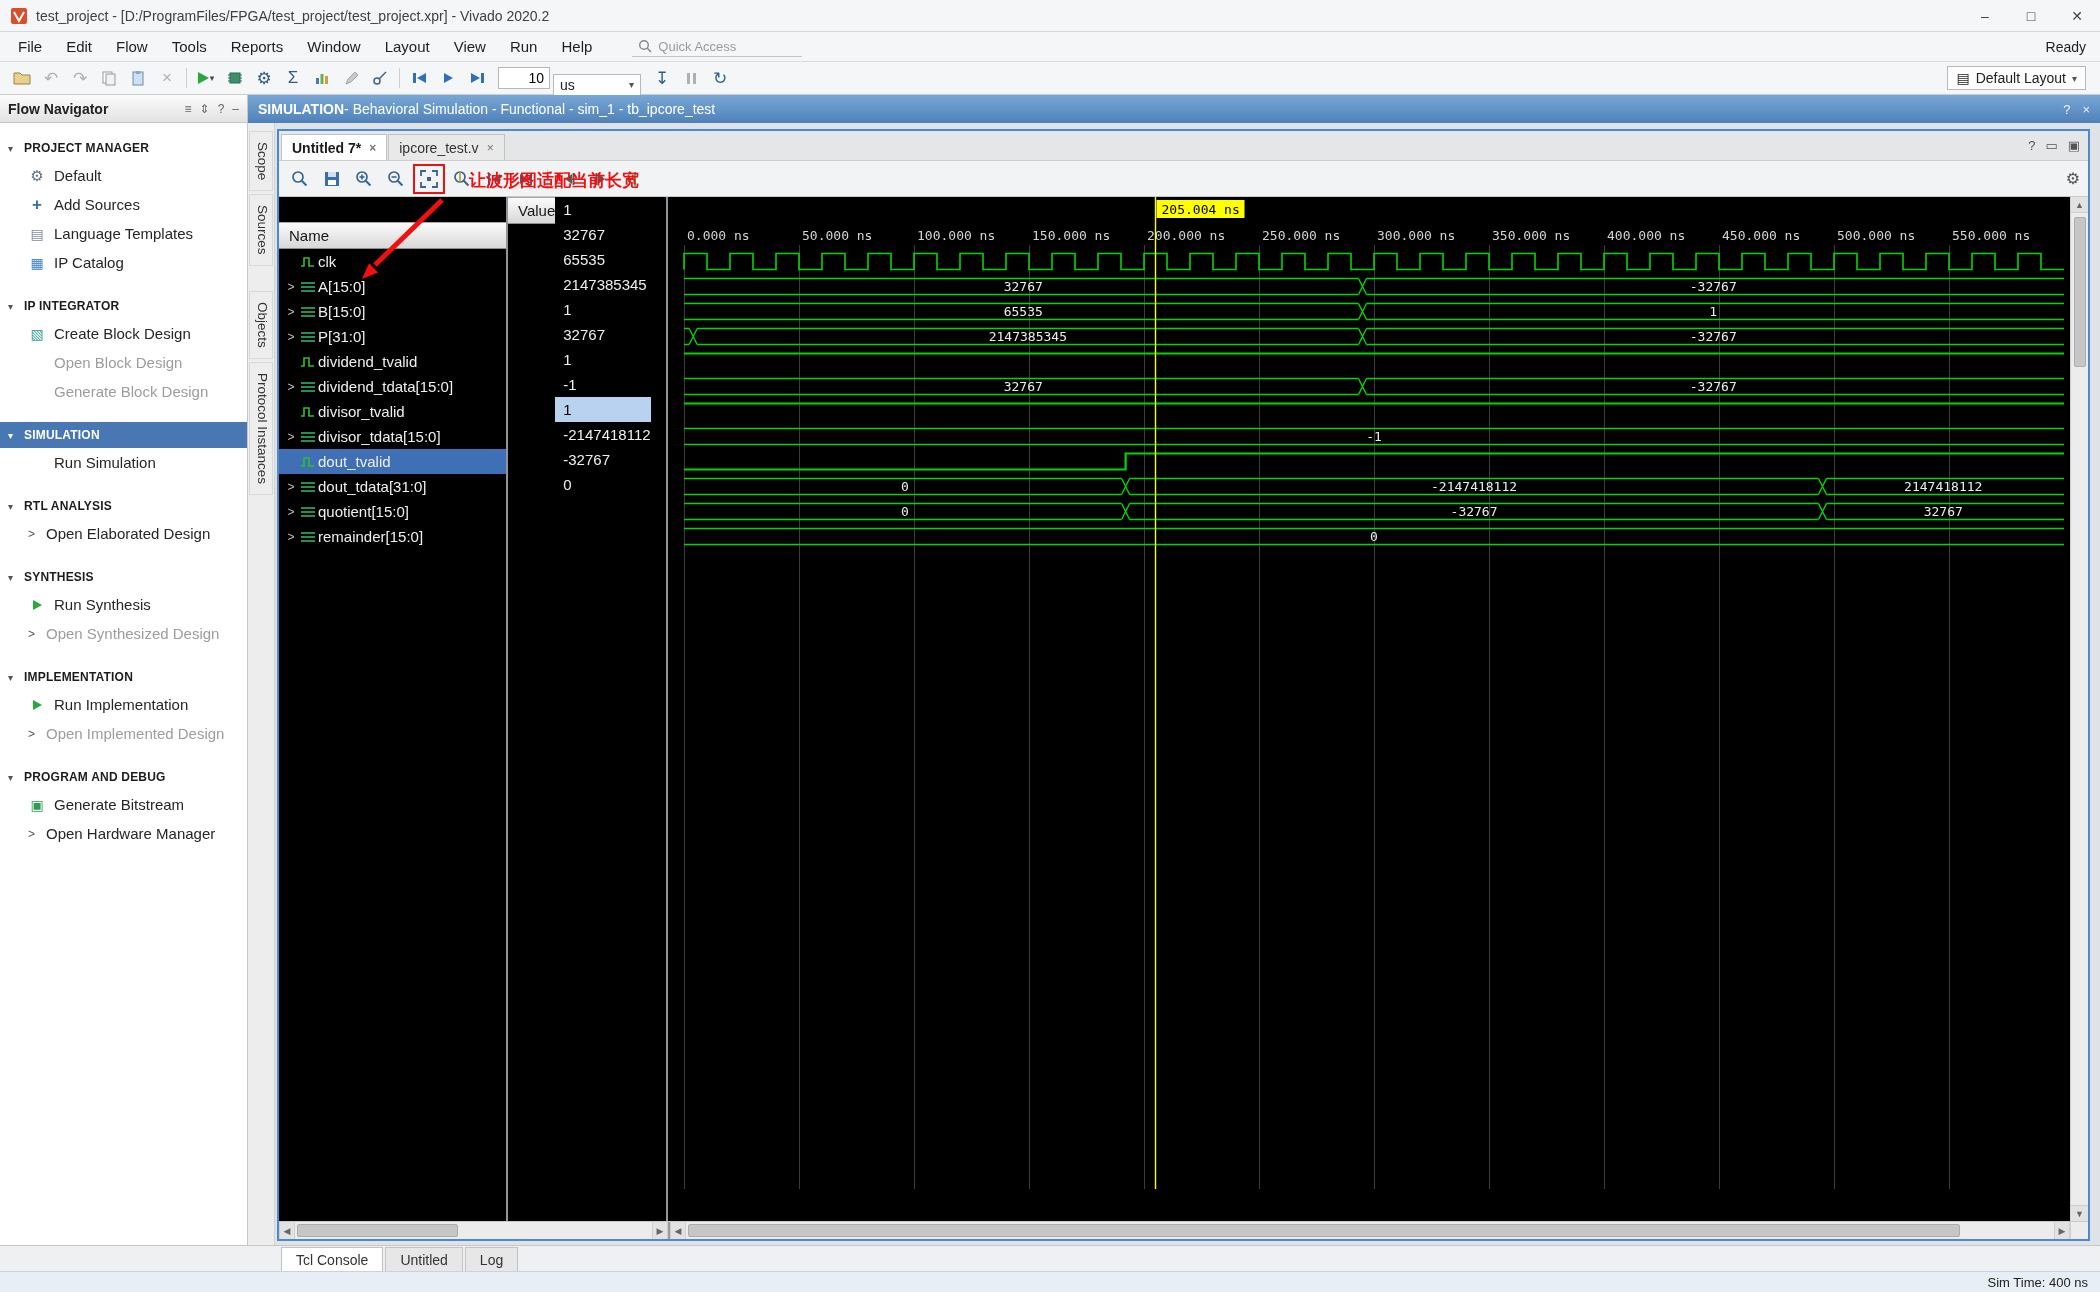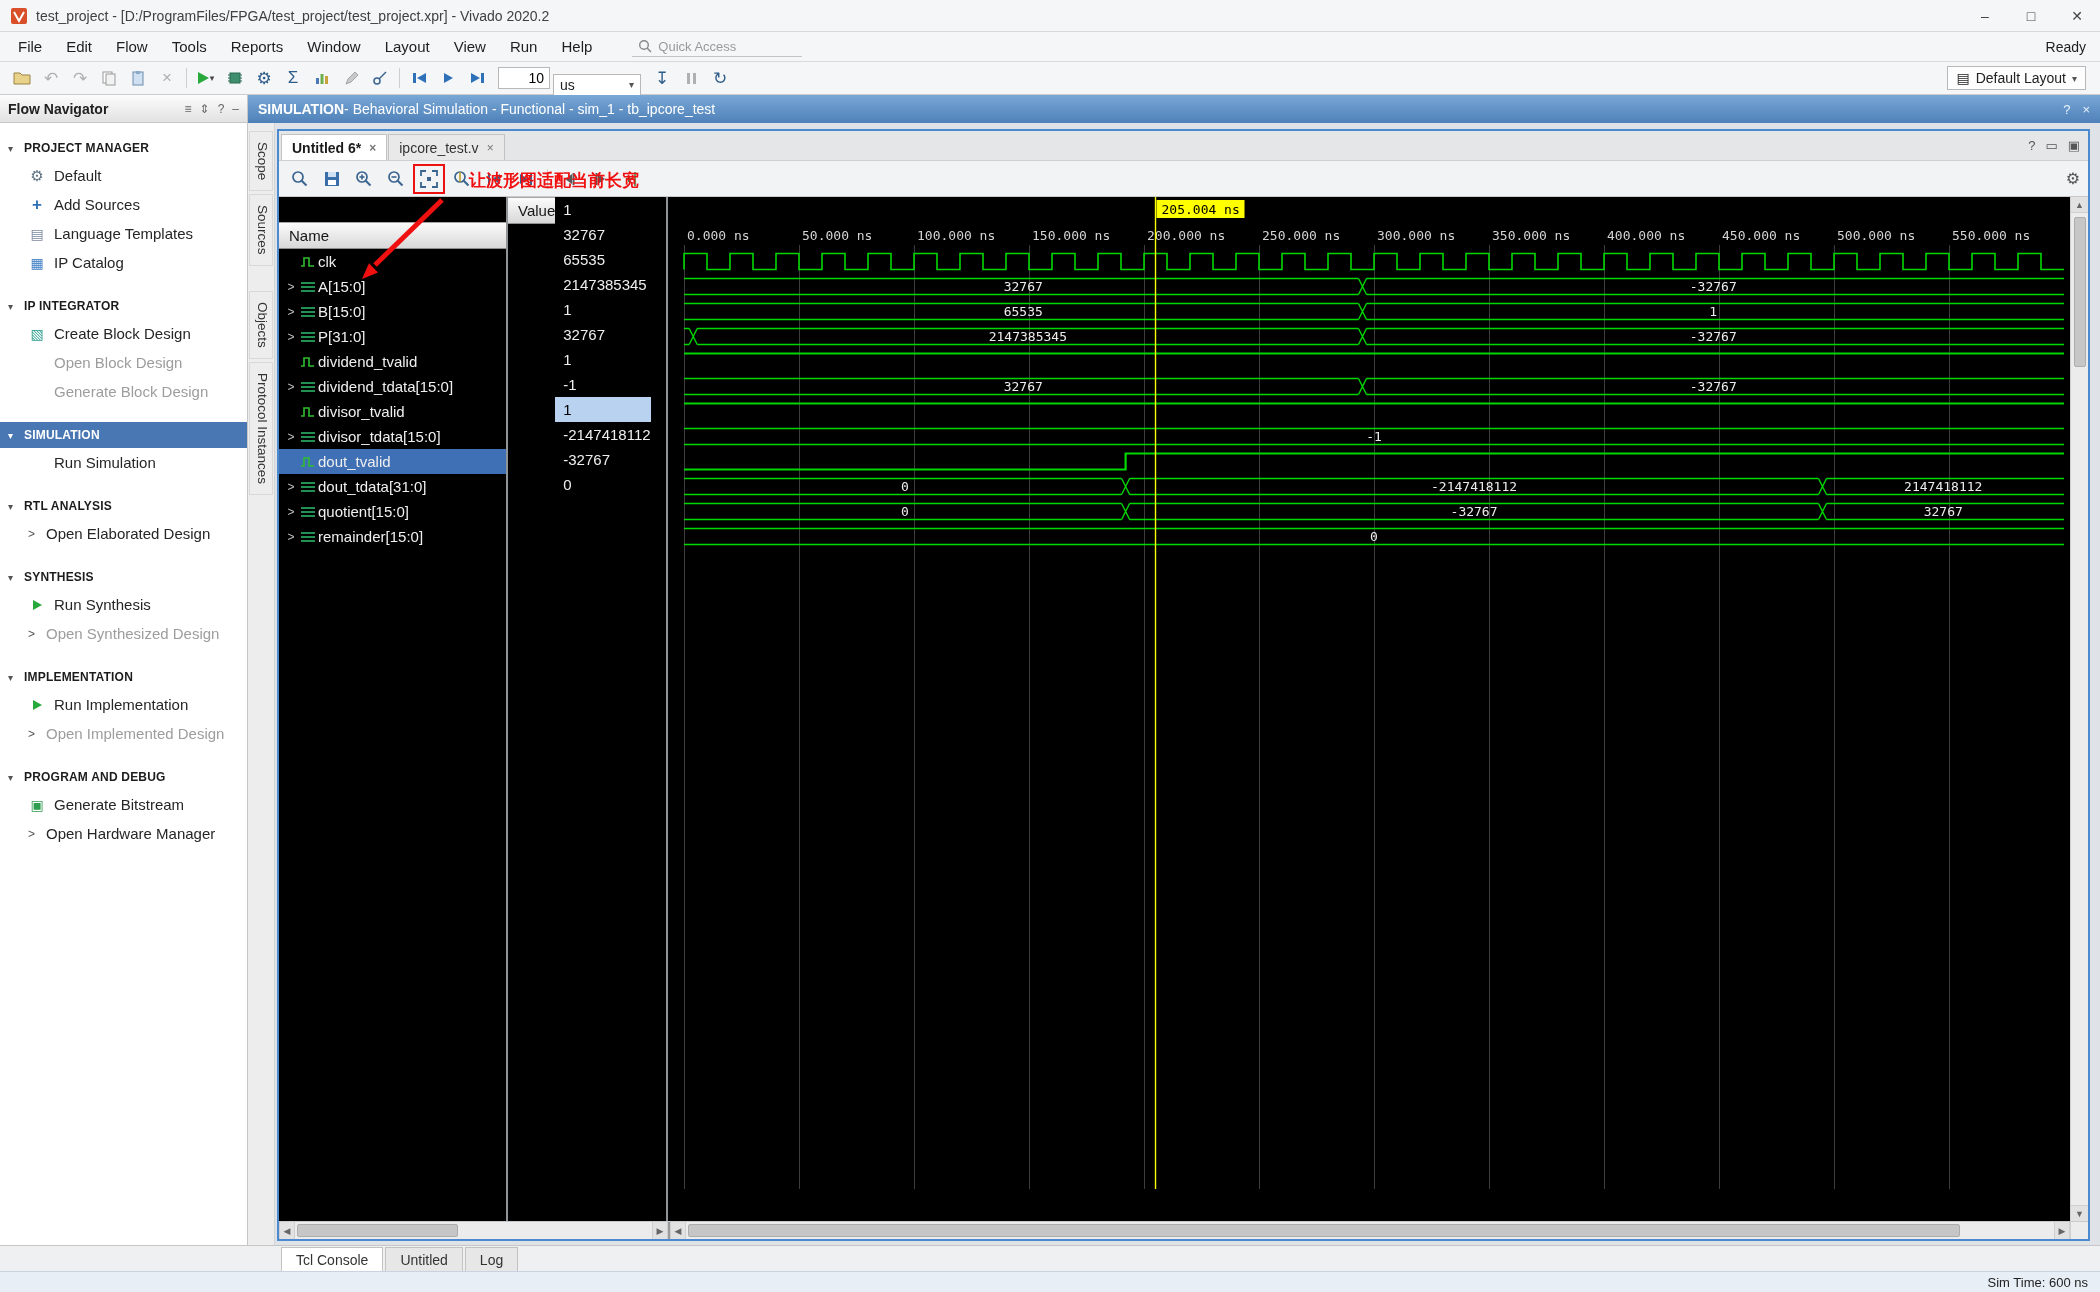--- a/index.html
+++ b/index.html
@@ -390,21 +390,21 @@
   <div class="main-panel">
 
     <svg class="annot-arrow" width="260" height="170" viewBox="0 0 260 170">
       <line x1="163" y1="69" x2="96" y2="134" stroke="#f01010" stroke-width="5"></line>
       <polygon points="83,148 99,141.6 90,132.2" fill="#f01010"></polygon>
     </svg>
 
     <div class="tabbar">
       <div id="editor-tabs">
           <div class="etab active">
-            <span>Untitled 6*</span>
+            <span>Untitled 7*</span>
             <span class="etab-close">×</span>
           </div>
           <div class="etab">
             <span>ipcore_test.v</span>
             <span class="etab-close">×</span>
           </div>
         </div>
       <div class="tab-icons">
         <span>?</span>
         <span>▭</span>
@@ -747,14 +747,14 @@
 </div>
 
 <div class="console-strip">
   <div id="console-tabs">
       <div class="ctab active">Tcl Console</div>
       <div class="ctab">Untitled</div>
       <div class="ctab">Log</div>
     </div>
 </div>
 <div class="statusbar">
-  <span>Sim Time: 600 ns</span>
+  <span>Sim Time: 400 ns</span>
 </div>
 
 </body></html>

